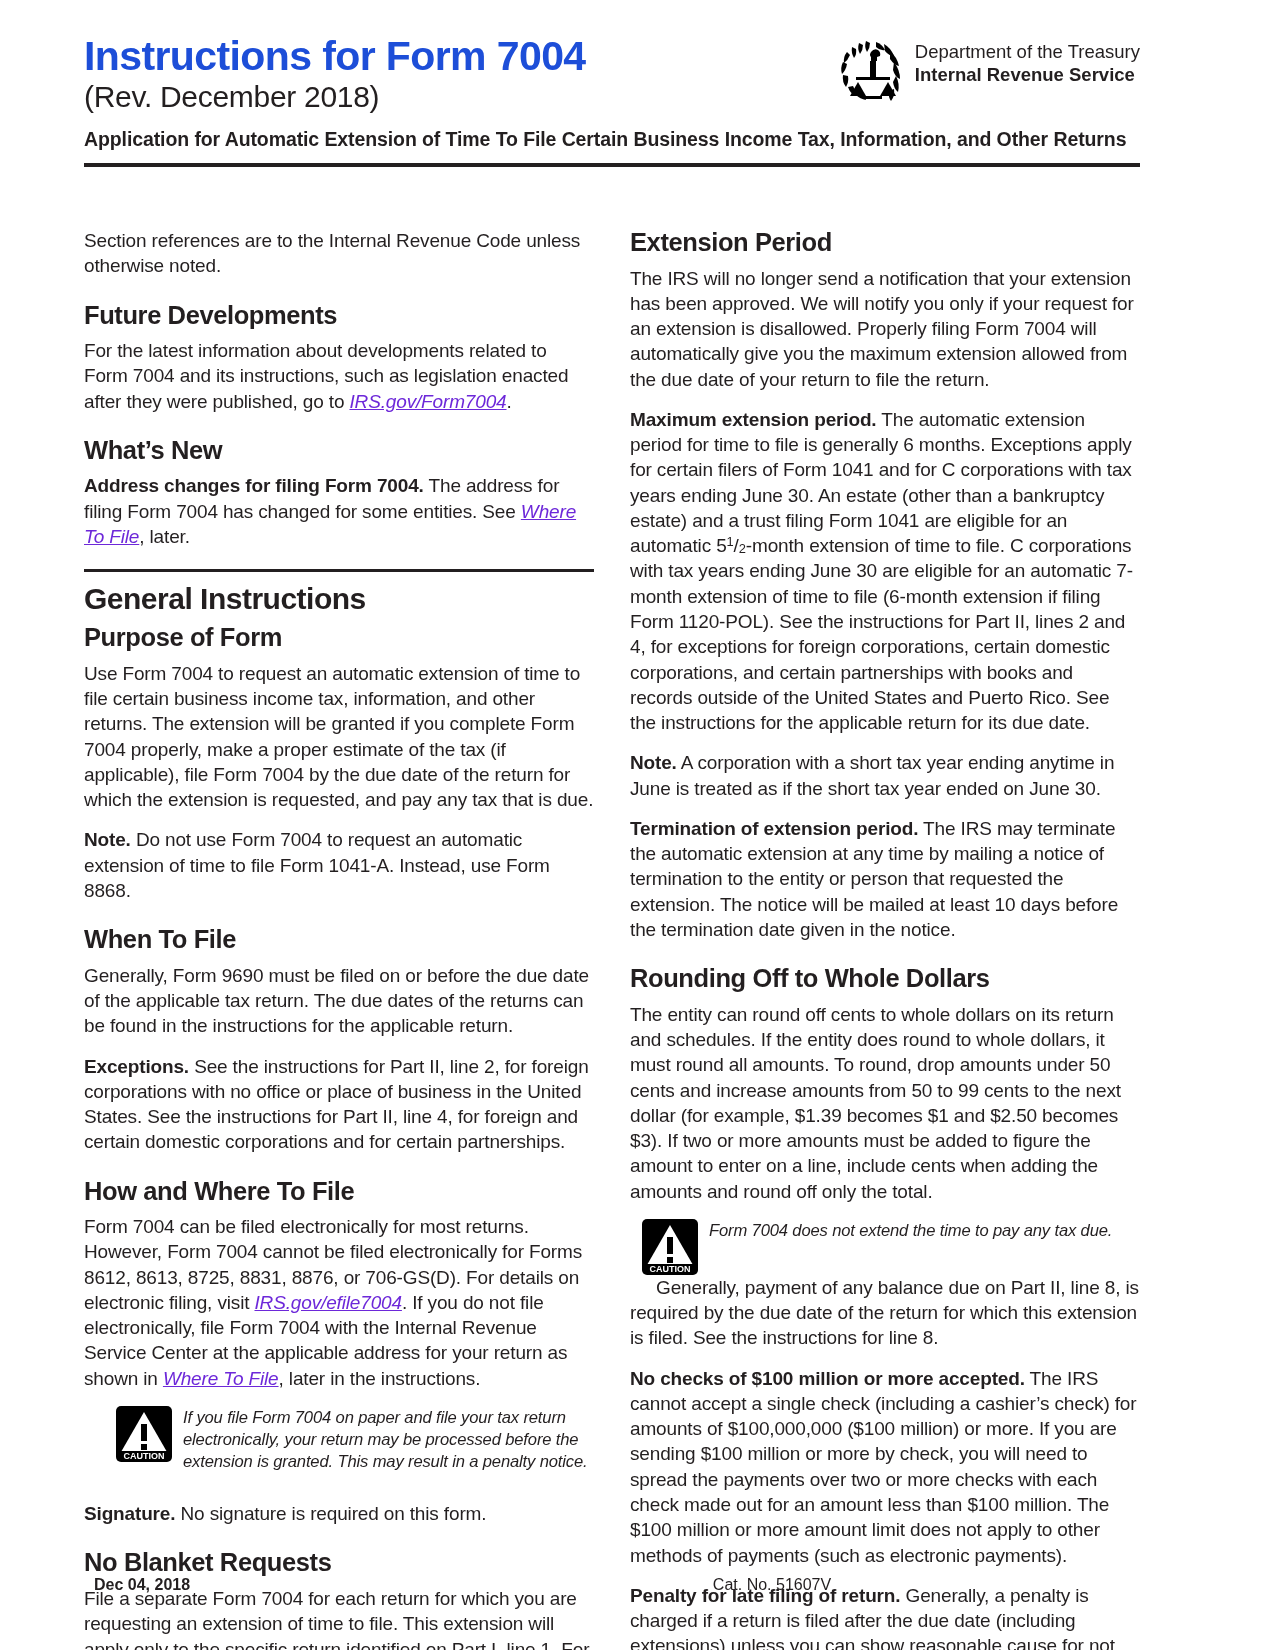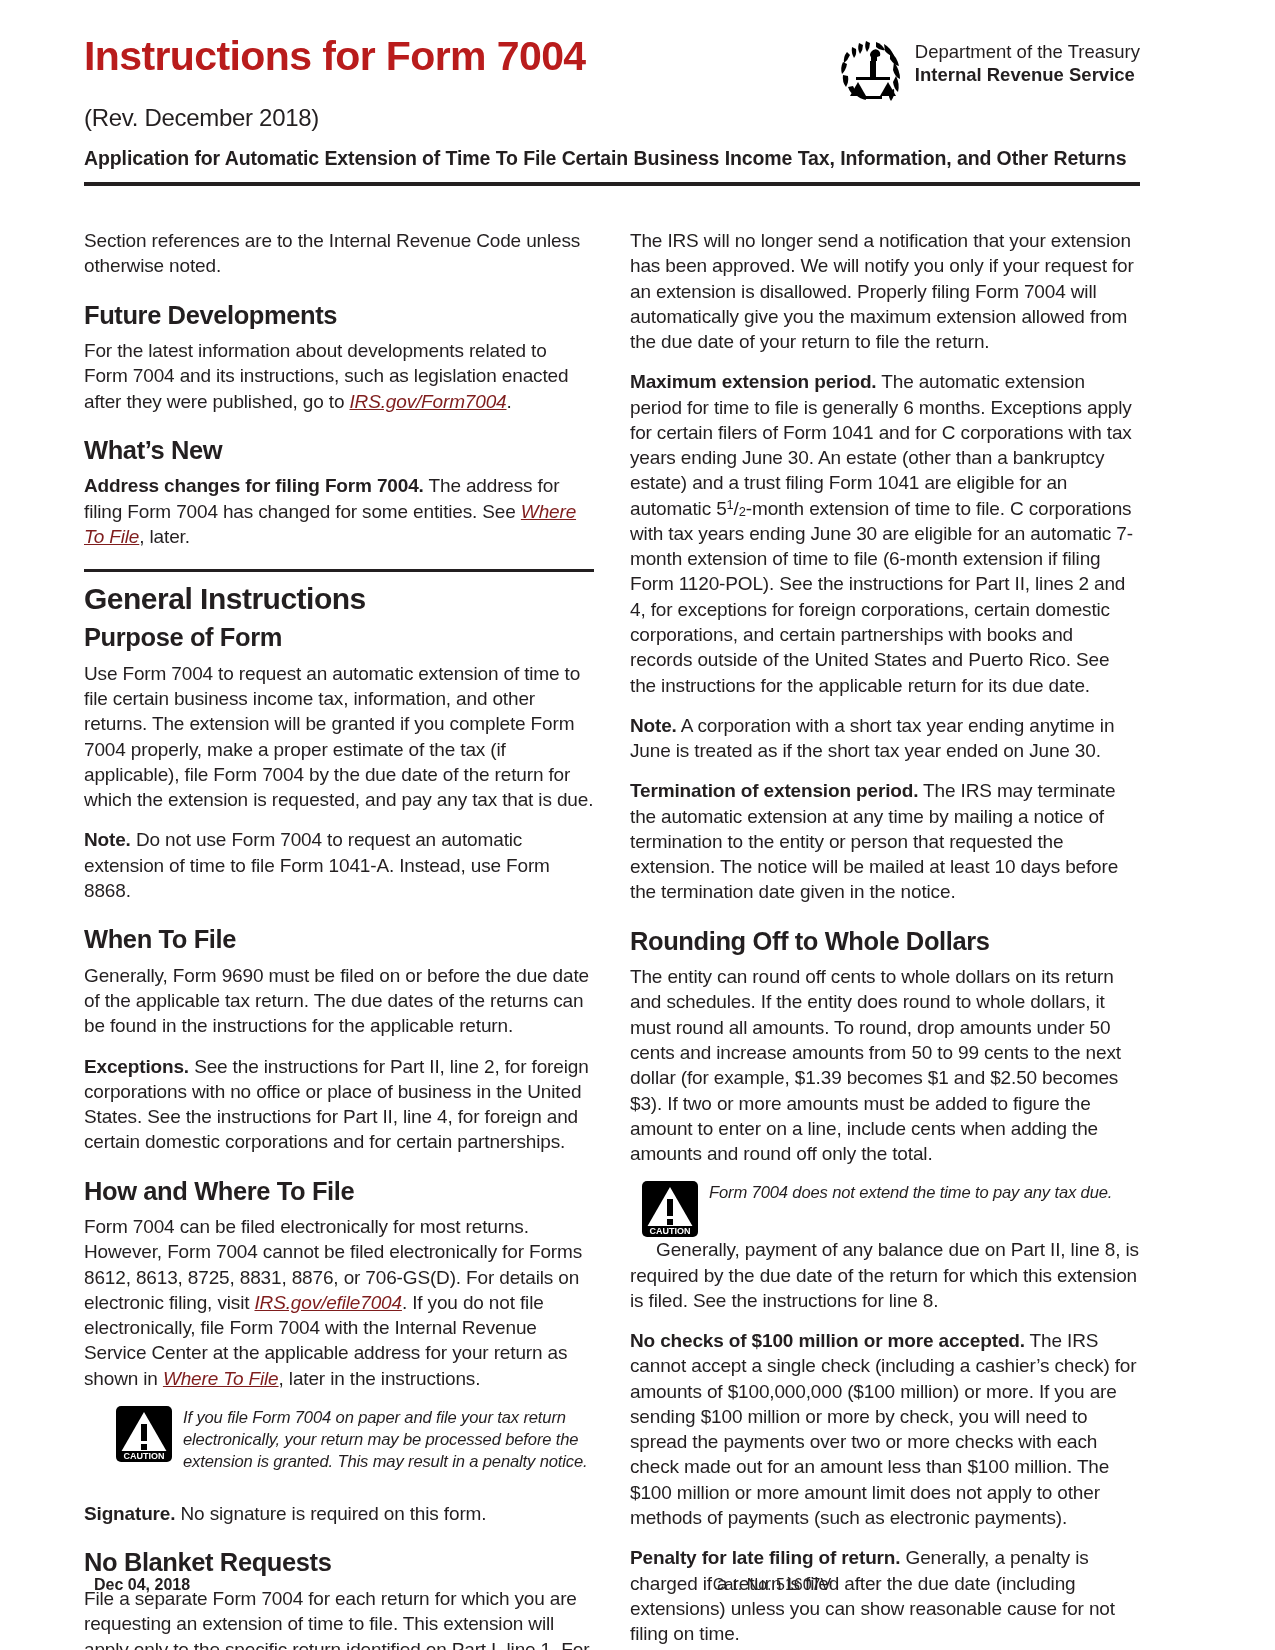--- a/index.html
+++ b/index.html
@@ -35,27 +35,27 @@
     align-items: flex-start;
     justify-content: space-between;
   }
   .hdr-left { width: 690px; }
   .doc-title {
     font-size: 41px;
     font-weight: bold;
     letter-spacing: -0.6px;
     line-height: 1.08;
     margin: 0;
-    color: #b91c1c;
+    color: #1d4ed8;
   }
   .doc-rev {
-    font-size: 24px;
+    font-size: 30px;
     font-weight: normal;
     line-height: 1.1;
-    margin: 27px 0 0 0;
+    margin: 2px 0 0 0;
     letter-spacing: -0.3px;
   }
   .hdr-right {
     display: flex;
     align-items: flex-start;
     gap: 7px;
     padding-top: 4px;
   }
   .irs-seal { width: 70px; height: 66px; display: block; }
   .agency { line-height: 1.22; padding-top: 3px; }
@@ -109,21 +109,21 @@
     letter-spacing: -0.5px;
     margin: 10px 0 6px 0;
     line-height: 1.1;
   }
   .rule-mid {
     border-top: 3px solid #231f20;
     margin: 20px 0 0 0;
   }
   .lead { font-weight: bold; }
   a.ref {
-    color: #7f1d1d;
+    color: #6d28d9;
     font-style: italic;
     text-decoration: underline;
   }
   .indent { text-indent: 26px; }
 
   
   .caution-block {
     display: flex;
     align-items: flex-start;
     gap: 11px;
@@ -266,20 +266,21 @@
       </div>
 
       <p class="body" style="margin-top:28px"><span class="lead">Signature.</span><span> No signature is required on this form.</span></p>
 
       <h2 class="sec">No Blanket Requests</h2>
       <p class="body">File a separate Form 7004 for each return for which you are requesting an extension of time to file. This extension will apply only to the specific return identified on Part I, line 1. For consolidated group returns, see the instructions for Part II, line 3.</p>
     </div>
 
     <div class="col-right">
 
+      <h2 class="sec" style="margin-top:0">Extension Period</h2>
       <p class="body">The IRS will no longer send a notification that your extension has been approved. We will notify you only if your request for an extension is disallowed. Properly filing Form 7004 will automatically give you the maximum extension allowed from the due date of your return to file the return.</p>
 
       <p class="body"><span class="lead">Maximum extension period.</span><span> The automatic extension period for time to file is generally 6 months. Exceptions apply for certain filers of Form 1041 and for C corporations with tax years ending June 30. An estate (other than a bankruptcy estate) and a trust filing Form 1041 are eligible for an automatic 5</span><sup class="fnum">1</sup><span>/</span><sub class="fden">2</sub><span>-month extension of time to file. C corporations with tax years ending June 30 are eligible for an automatic 7-month extension of time to file (6-month extension if filing Form 1120-POL). See the instructions for Part II, lines 2 and 4, for exceptions for foreign corporations, certain domestic corporations, and certain partnerships with books and records outside of the United States and Puerto Rico. See the instructions for the applicable return for its due date.</span></p>
 
       <p class="body"><span class="lead">Note.</span><span> A corporation with a short tax year ending anytime in June is treated as if the short tax year ended on June 30.</span></p>
 
       <p class="body"><span class="lead">Termination of extension period.</span><span> The IRS may terminate the automatic extension at any time by mailing a notice of termination to the entity or person that requested the extension. The notice will be mailed at least 10 days before the termination date given in the notice.</span></p>
 
       <h2 class="sec">Rounding Off to Whole Dollars</h2>
       <p class="body">The entity can round off cents to whole dollars on its return and schedules. If the entity does round to whole dollars, it must round all amounts. To round, drop amounts under 50 cents and increase amounts from 50 to 99 cents to the next dollar (for example, $1.39 becomes $1 and $2.50 becomes $3). If two or more amounts must be added to figure the amount to enter on a line, include cents when adding the amounts and round off only the total.</p>

